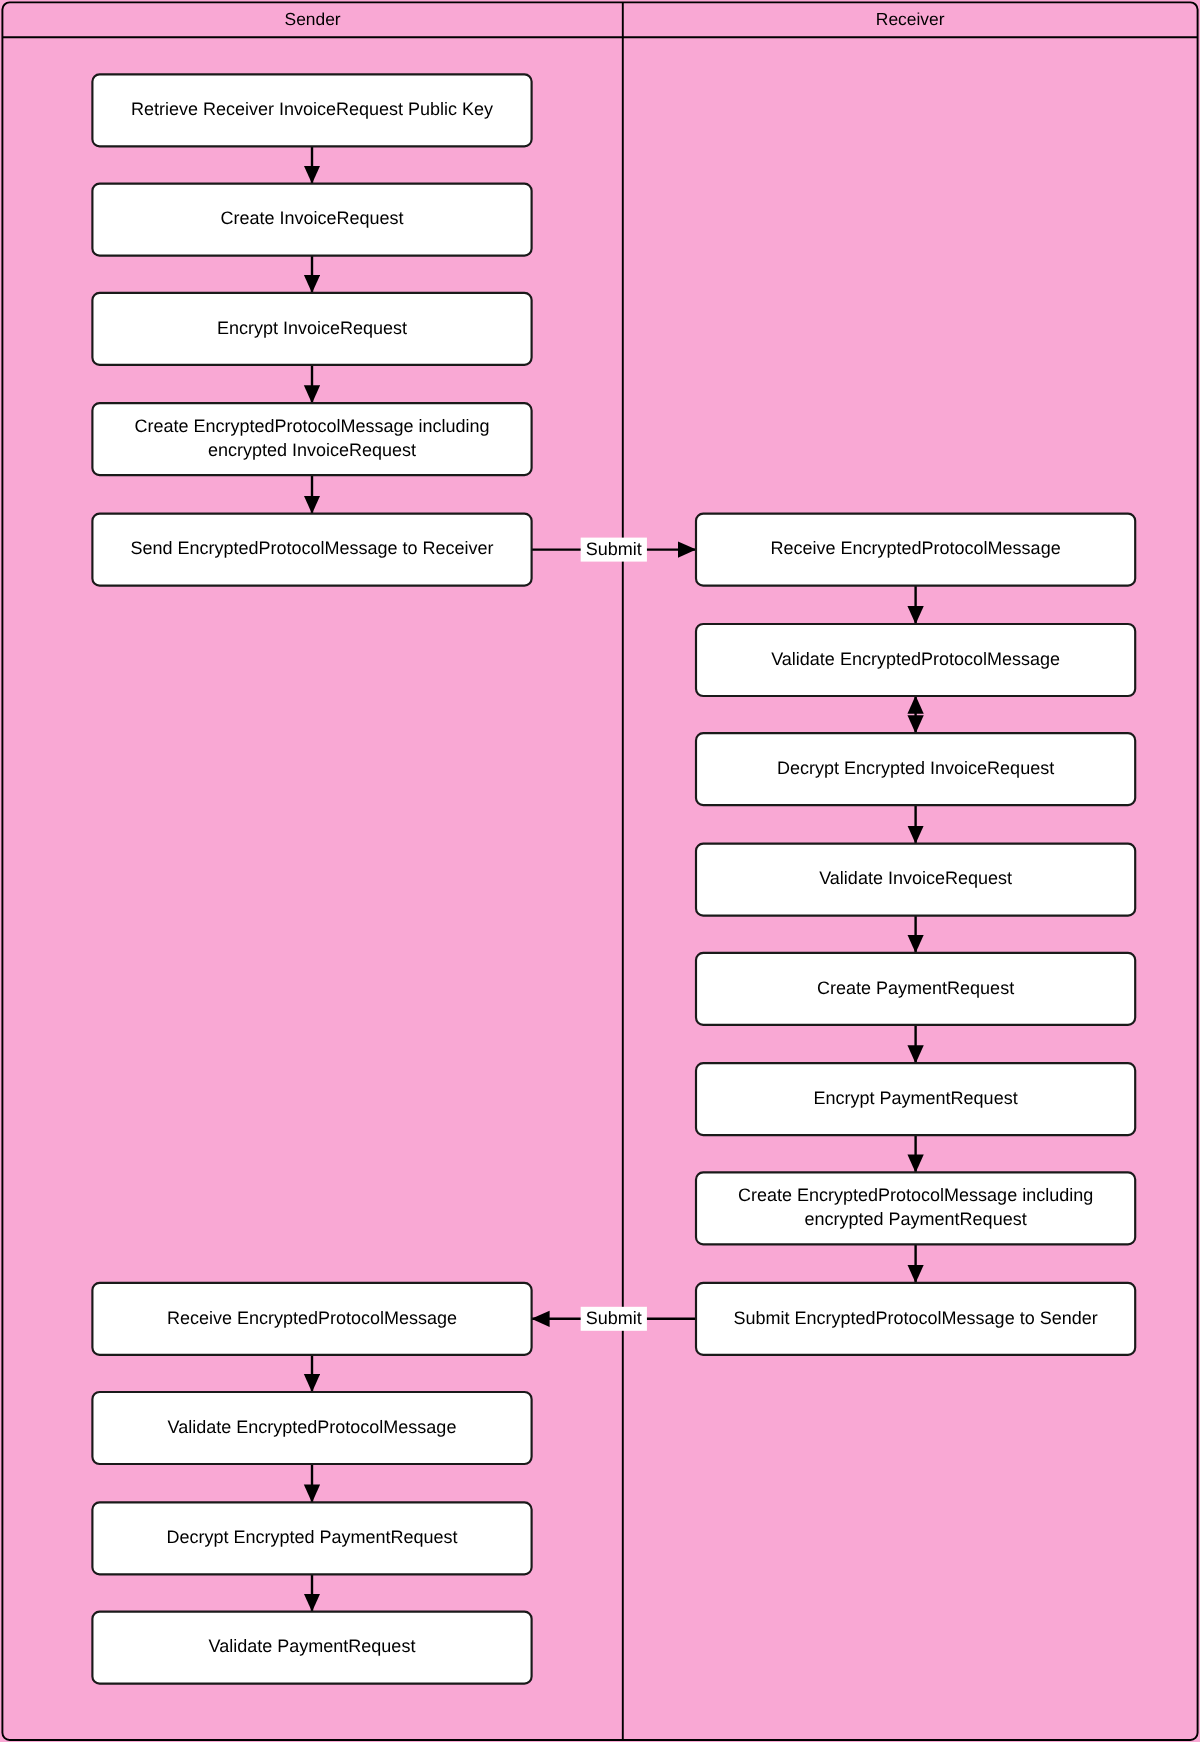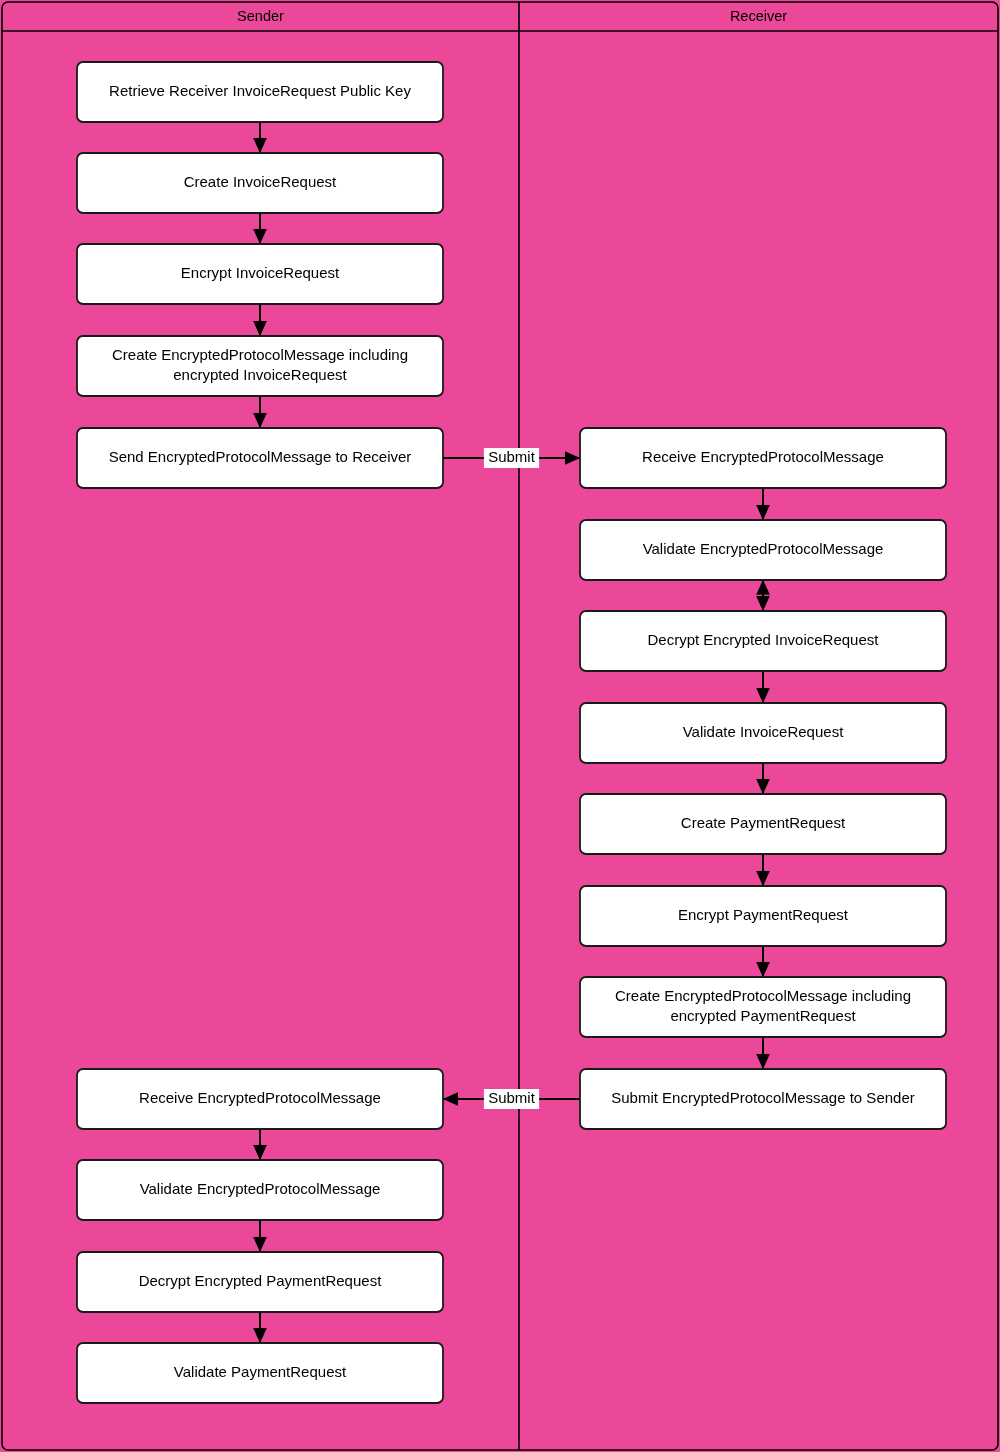--- a/index.html
+++ b/index.html
@@ -7,21 +7,21 @@
     padding: 0;
     background: #ffffff;
   }
   body {
     font-family: "Liberation Sans", sans-serif;
   }
   #canvas {
     position: relative;
     width: 1000px;
     height: 1452px;
-    background: #ec4899;
+    background: #f9a8d4;
     overflow: hidden;
   }
   #diagram-svg {
     position: absolute;
     left: 0;
     top: 0;
     width: 1000px;
     height: 1452px;
     display: block;
   }

